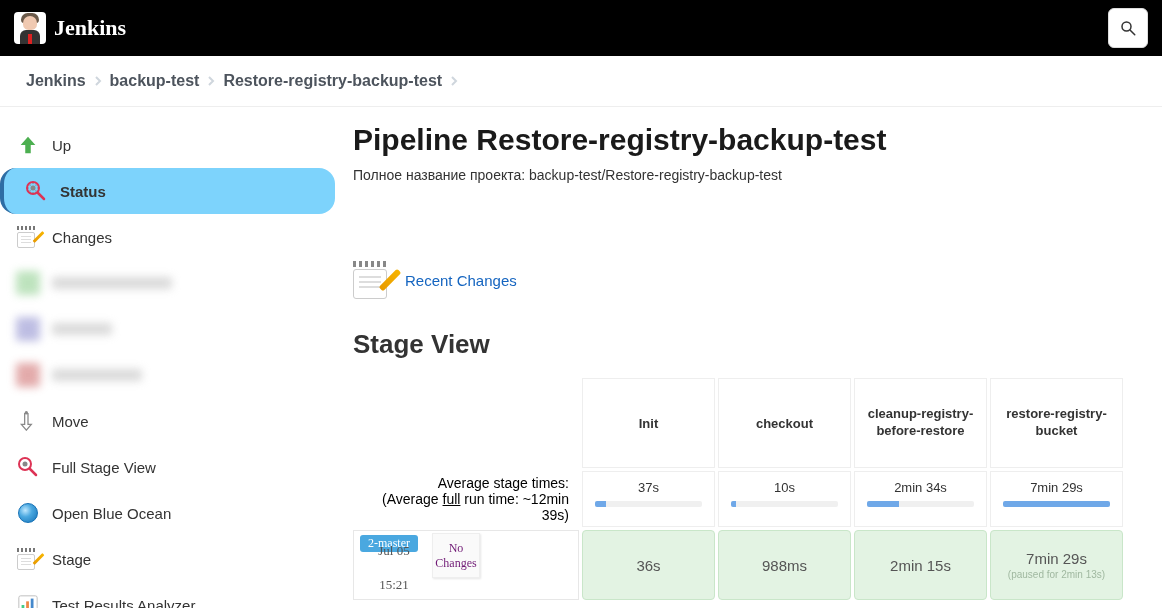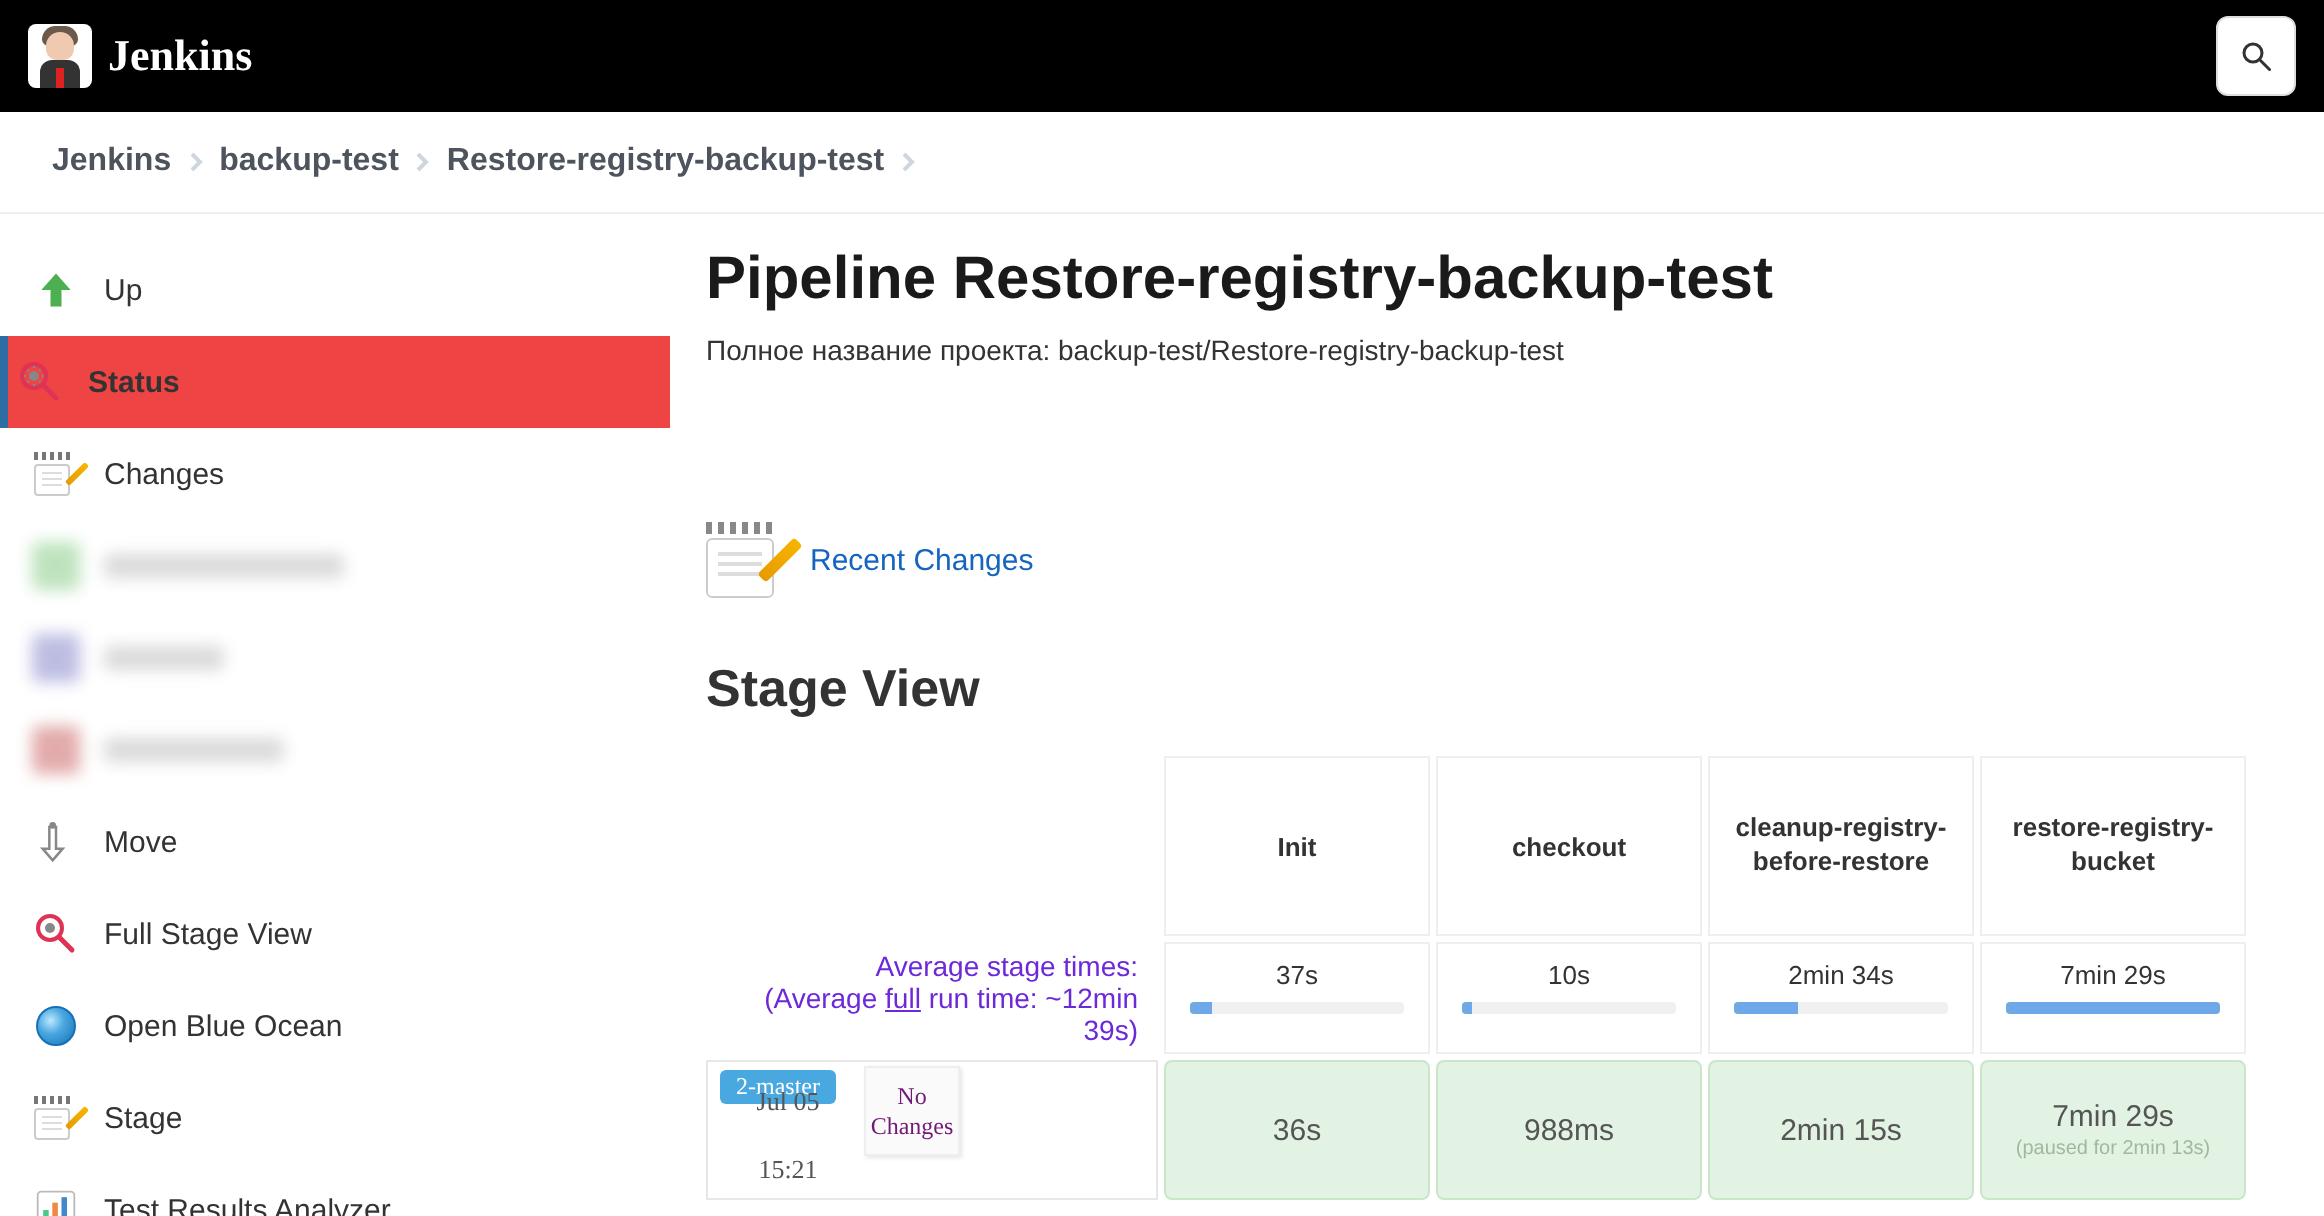--- a/index.html
+++ b/index.html
@@ -16,21 +16,21 @@
     .search-btn { width:40px; height:40px; background:#fff; border:1px solid #ddd; border-radius:6px; display:flex; align-items:center; justify-content:center; cursor:pointer; }
     .search-btn svg { width:18px; height:18px; }
 
     .breadcrumbs { display:flex; align-items:center; gap:6px; padding:14px 24px; border-bottom:1px solid #eee; color:#4d545d; font-weight:600; }
     .crumb { padding:2px 2px; }
     .crumb-sep { color:#cfd6dd; width:8px; height:8px; display:inline-flex; align-items:center; }
 
     .content { display:flex; height: calc(608px - 56px - 49px); }
     .sidebar { width:335px; padding:14px 0 0 0; border-top: 1px solid transparent; }
     .sidebar .item { display:flex; align-items:center; gap:12px; padding:11px 16px; font-size:15px; cursor:pointer; font-weight:400;}
-    .sidebar .item.active { background:#ef4444; border-left:4px solid #2e6da4; padding-left:4px; font-weight:600;}
+    .sidebar .item.active { background:#7dd3fc; border-left:4px solid #2e6da4; padding-left:20px; font-weight:600;border-radius:16px;}
     .sidebar .ico { width:24px; height:24px; display:flex; align-items:center; justify-content:center; }
     .blurred { filter: blur(4px); opacity:0.55;}
 
     .ico-up { color:#4caf50;}
     .ico-up svg { width:22px; height:22px;}
     .ico-magnify-gear svg{width:24px;height:24px;}
     .ico-notepad { position:relative; width:22px;height:22px;}
     .ico-notepad .pad{width:18px;height:16px;background:#fff;border:1px solid #ccc;position:absolute;bottom:0;border-radius:2px;}
     .ico-notepad .pad::before{content:"";position:absolute;top:3px;left:3px;right:3px;height:1px;background:#ddd;box-shadow:0 3px 0 #ddd,0 6px 0 #ddd;}
     .ico-notepad .ring{width:18px;height:4px;position:absolute;top:0;background:repeating-linear-gradient(90deg,#777 0 2px,transparent 2px 4px);}
@@ -49,21 +49,21 @@
     .rc-icon .pad::before{content:"";position:absolute;top:6px;left:5px;right:5px;height:2px;background:#ddd;box-shadow:0 5px 0 #ddd,0 10px 0 #ddd;}
     .rc-icon .ring{width:34px;height:6px;position:absolute;top:0;background:repeating-linear-gradient(90deg,#888 0 3px,transparent 3px 6px);}
     .rc-icon .pen{width:6px;height:26px;background:linear-gradient(#f7b500,#e89a00);transform:rotate(45deg);position:absolute;right:-2px;top:6px;border-radius:2px;}
     .rc-link { color:#1565c0; font-weight:400; font-size:15px;}
 
     .stageview-title { font-size:26px; font-weight:700; margin-bottom:18px; }
 
     .stage-grid { display:grid; grid-template-columns: 226px repeat(4, 133px); gap:3px; align-items:stretch;}
     .stage-hdr { background:#fff; border:1px solid #eee; text-align:center; font-weight:700; font-size:13px; display:flex; align-items:center; justify-content:center; height:90px; padding:6px 8px;}
     .stage-top-left {border:none;}
-    .avg-cell { text-align:right; padding:4px 10px 4px 4px; font-size:14px; color:#6d28d9;}
+    .avg-cell { text-align:right; padding:4px 10px 4px 4px; font-size:14px; color:#000000;}
     .avg-cell .underline { text-decoration: underline;}
     .progress-bar { width:100%; height:6px; background:#f0f0f0; border-radius:2px; margin-top:6px; position:relative; overflow:hidden;}
     .progress-fill { height:100%; background:#6fa8e8;}
     .run-card { background:#e3f3e3; border:1px solid #c9e6c9; border-radius:4px; text-align:center; display:flex; flex-direction:column; align-items:center; justify-content:center; height:70px; font-size:15px; color:#555; font-weight:400;}
     .run-paused { font-size:10px; color:#a0b8a0; margin-top:2px;}
     .build-info { border:1px solid #e7e7e7; padding:0; position:relative; height:70px;font-family:Liberation Serif, serif;}
     .build-badge { background:#4aa8e0; color:#fff; font-size:12px; padding:1px 8px; border-radius:3px; position:absolute; top:4px; left:6px;}
     .build-date { position:absolute; left:10px; top:12px; width:60px; text-align:center; font-size:13px; color:#555;}
     .build-time {position:absolute; left:10px; top:46px; width:60px; text-align:center;font-size:13px;color:#555;}
     .nochanges { position:absolute; left:78px; top:2px; width:48px; height:45px; background:#fafafa; border:1px solid #eee; font-size:12px; color:#701a75; display:flex; align-items:center; justify-content:center; text-align:center; box-shadow:1px 1px 2px rgba(0,0,0,0.1);}

